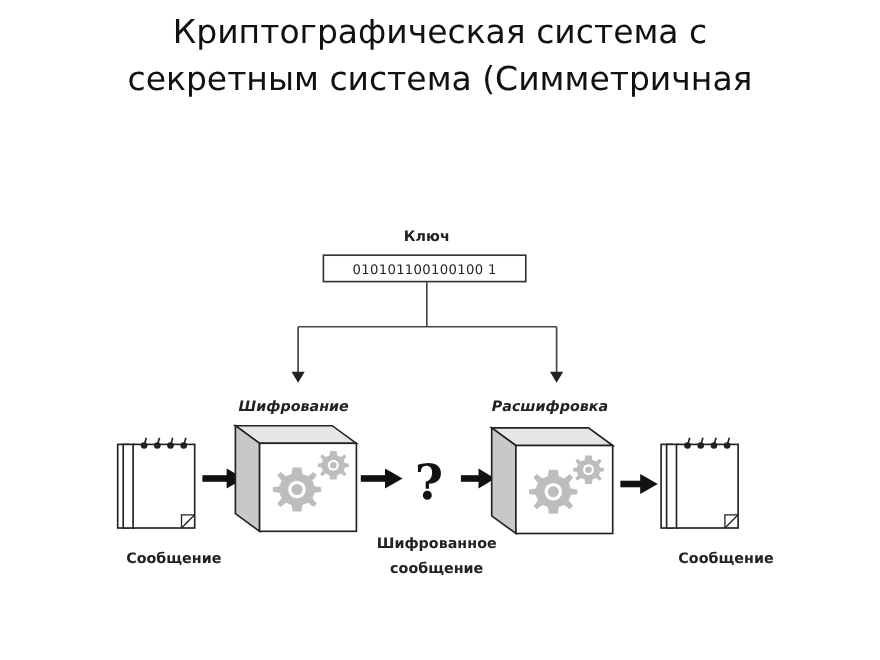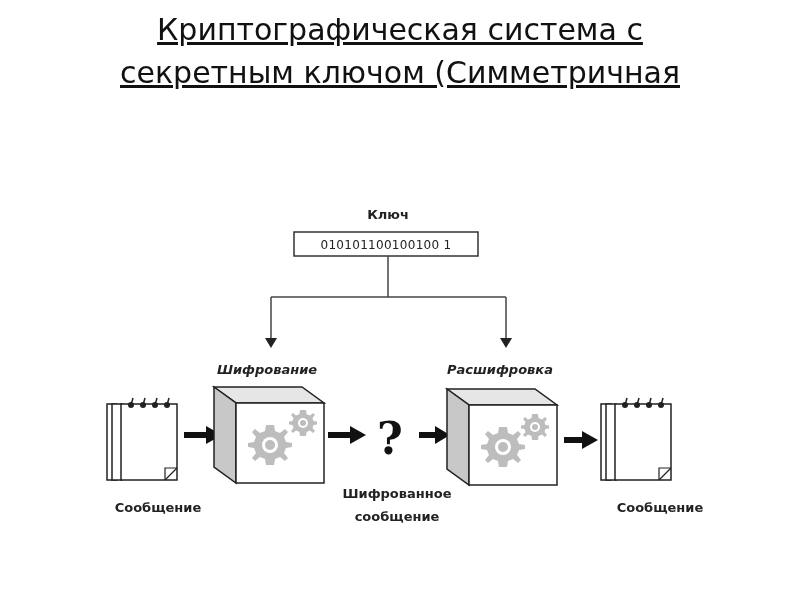--- a/index.html
+++ b/index.html
@@ -1,30 +1,30 @@
 <!DOCTYPE html>
 <html><head>
 <meta charset="utf-8">
 <style>
   html, body { margin:0; padding:0; }
   body { width:800px; height:600px; background:#ffffff; position:relative; overflow:hidden; font-family:"Liberation Sans", sans-serif; }
-  .title { position:absolute; left:0; top:8px; width:800px; text-align:center; font-size:30px; line-height:43px; color:#111; font-family:"DejaVu Sans", sans-serif; font-weight:normal;text-decoration:underline; }
+  .title { position:absolute; left:0; top:8px; width:800px; text-align:center; font-size:30px; line-height:43px; color:#111; font-family:"DejaVu Sans", sans-serif; font-weight:normal; }
   .title div { white-space:nowrap; }
   svg { position:absolute; left:0; top:0; }
   .lbl { font-family:"DejaVu Sans", sans-serif; font-weight:bold; fill:#222; font-size:13px; }
   .lbl-it { font-family:"DejaVu Sans", sans-serif; font-weight:bold; font-style:italic; fill:#222; font-size:13px; }
   .key-text { font-family:"DejaVu Sans", sans-serif; font-size:12px; fill:#222; letter-spacing:0.3px; }
   .q { font-family:"DejaVu Serif", serif; font-weight:bold; font-size:44px; fill:#111; }
 </style>
 </head>
 <body>
 
 <div class="title">
   <div>Криптографическая система с</div>
-  <div>секретным ключом (Симметричная</div>
+  <div>секретным система (Симметричная</div>
 </div>
 
 <svg width="800" height="600" viewBox="0 0 800 600">
   <defs>
     <g id="gear-big">
       <path d="M0,-20 L4,-20 L5,-14 L10,-12 L15,-16 L18,-13 L14,-8 L16,-3 L22,-2 L22,2 L16,3 L14,8 L18,13 L15,16 L10,12 L5,14 L4,20 L-4,20 L-5,14 L-10,12 L-15,16 L-18,13 L-14,8 L-16,3 L-22,2 L-22,-2 L-16,-3 L-14,-8 L-18,-13 L-15,-16 L-10,-12 L-5,-14 L-4,-20 Z" fill="#bdbdbd"></path>
       <circle r="8" fill="#ffffff"></circle>
       <circle r="5" fill="#bdbdbd"></circle>
     </g>
     <g id="gear-small">

